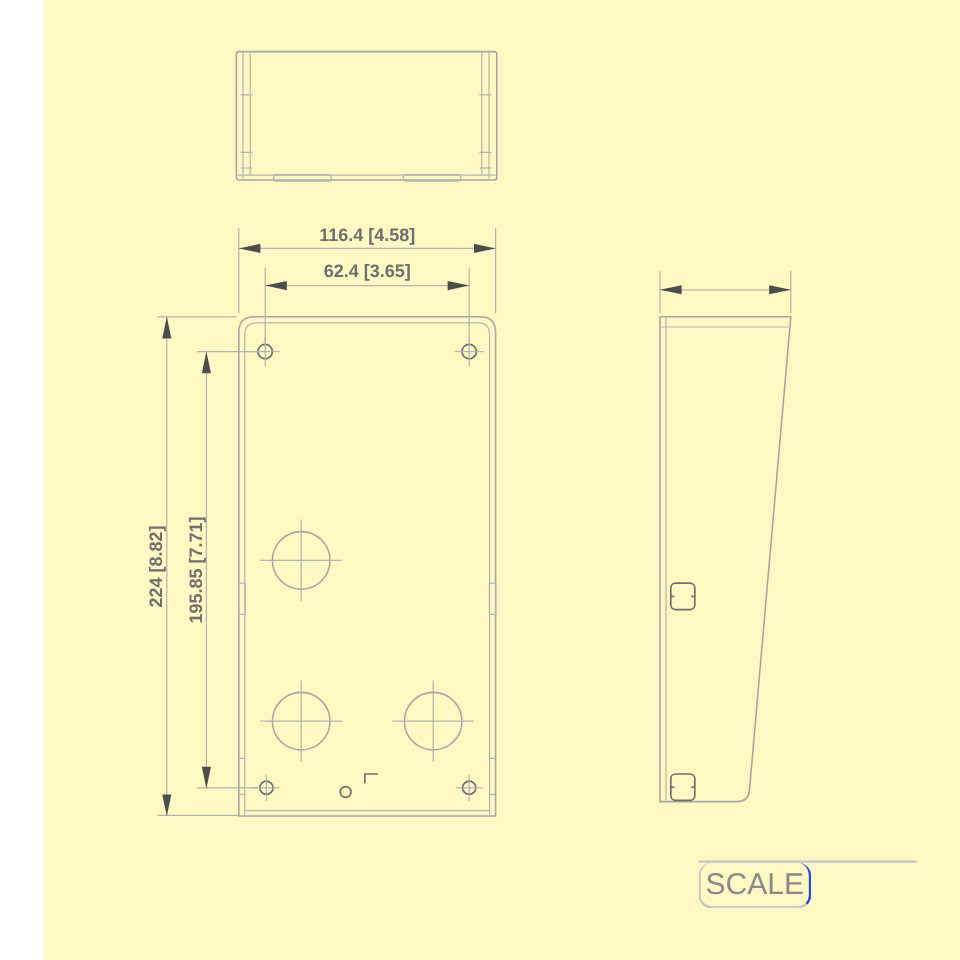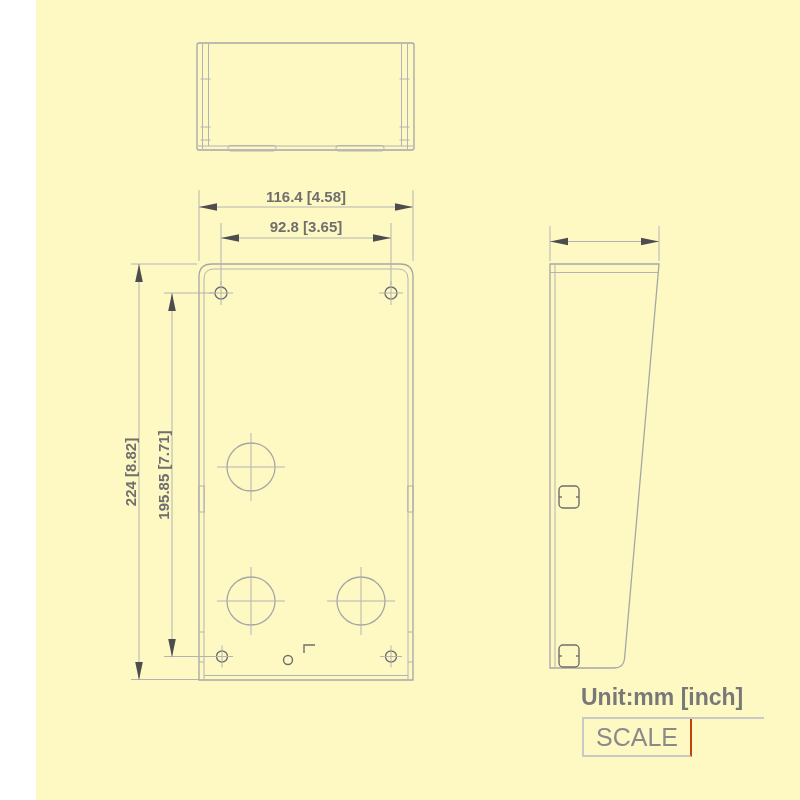--- a/index.html
+++ b/index.html
@@ -15,23 +15,23 @@
   .lbl-v{transform:rotate(-90deg);transform-origin:center center;}
   .unit-note{
     position:absolute;left:545px;top:684px;width:185px;
     color:#787878;font-weight:700;font-size:23px;text-align:left;white-space:nowrap;
   }
   .scale-table{
     position:absolute;left:546px;top:717px;width:182px;height:38px;
     border-top:2px solid #c9c9c9;display:flex;color:#8a8a8a;font-size:25px;
   }
   .scale-cell-label{
-    width:110px;height:100%;box-sizing:border-box;
-    border-left:2px solid #c9c9c9;border-right:2px solid #c2410c;border-bottom:2px solid #c9c9c9;
-    display:flex;align-items:center;justify-content:center;
+    width:94px;height:100%;box-sizing:border-box;
+    border-left:2px solid #c9c9c9;border-right:2px solid #1d4ed8;border-bottom:2px solid #c9c9c9;
+    display:flex;align-items:center;justify-content:center;border-radius:11px;
   }
   .scale-cell-value{
     flex:1;height:100%;display:flex;align-items:center;justify-content:center;
   }
   svg{position:absolute;left:0;top:0;}
   .ln{stroke:#a6a6a6;stroke-width:1.3;fill:none;}
   .ln-thin{stroke:#b3b3b3;stroke-width:1;fill:none;}
   .ln-dark{stroke:#6f6f6f;stroke-width:1.4;fill:none;}
   .arrow{fill:#4d4d4d;stroke:none;}
 </style>
@@ -157,22 +157,21 @@
 
       <line class="ln-thin" x1="514" y1="226" x2="514" y2="261"></line>
       <line class="ln-thin" x1="623" y1="226" x2="623" y2="261"></line>
       <line class="ln-thin" x1="514" y1="241.5" x2="623" y2="241.5"></line>
       <polygon class="arrow" points="514,241.5 532,237.7 532,245.3"></polygon>
       <polygon class="arrow" points="623,241.5 605,237.7 605,245.3"></polygon>
     </g>
   </svg>
 
   <div class="lbl" style="left:170px;top:189px;width:200px;">116.4 [4.58]</div>
-  <div class="lbl" style="left:170px;top:219px;width:200px;">92.8 [3.65]</div>
+  <div class="lbl" style="left:170px;top:219px;width:200px;">62.4 [3.65]</div>
   <div class="lbl lbl-v" style="left:25px;top:464px;width:140px;">224 [8.82]</div>
   <div class="lbl lbl-v" style="left:48px;top:467px;width:160px;">195.85 [7.71]</div>
 
-  <div class="unit-note">Unit:mm [inch]</div>
   <div class="scale-table">
     <div class="scale-cell-label">SCALE</div>
   </div>
 
 </div>
 
 </body></html>

